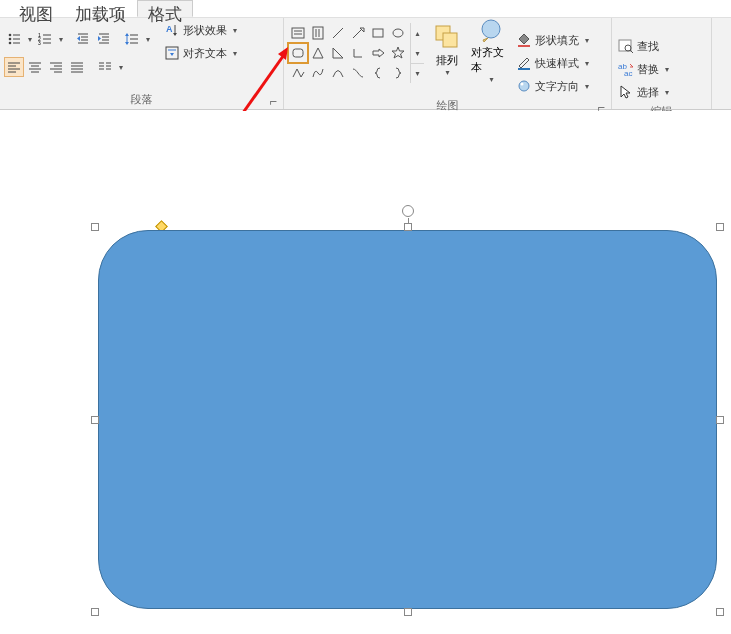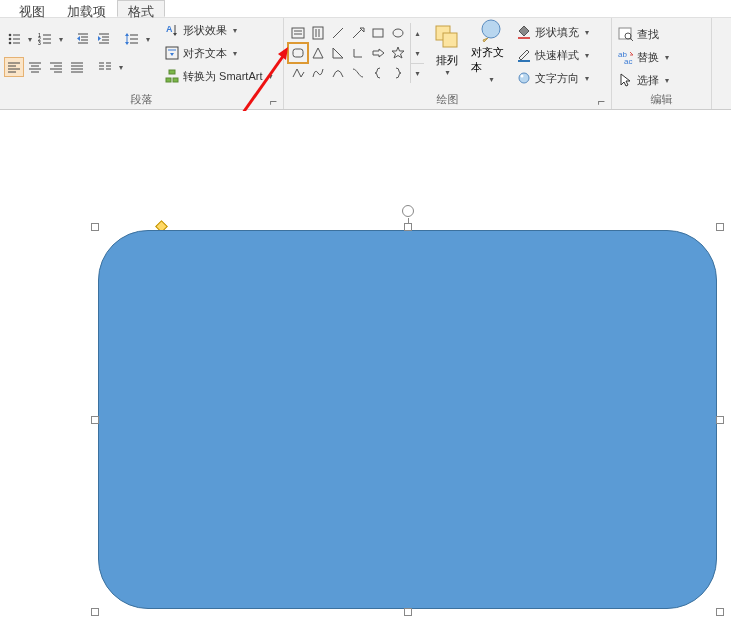--- a/index.html
+++ b/index.html
@@ -17,21 +17,21 @@
   .tab-strip {
     display: flex;
     height: 18px;
     background: #fff;
     padding-left: 8px;
     gap: 0;
     border-bottom: 1px solid #e0e0e0;
   }
   .tab {
     padding: 2px 10px 0 10px;
-    font-size: 13px;
+    font-size: 17px;
     color: #444;
     border: 1px solid transparent;
     border-bottom: none;
     cursor: pointer;
   }
   .tab.active {
     background: #f2f2f2;
     border: 1px solid #ccc;
     border-bottom: 1px solid #f2f2f2;
   }
@@ -314,31 +314,20 @@
         </div>
         <div class="text-btn">
           <span class="ic">
             <svg width="14" height="14">
                 <rect x="1" y="1" width="12" height="12" fill="none" stroke="#444"></rect>
                 <line x1="3" y1="4" x2="11" y2="4" stroke="#3a7bd5"></line>
                 <polygon points="5,7 9,7 7,10" fill="#3a7bd5"></polygon>
               </svg>
           </span>
           <span>对齐文本</span>
-          <span class="drop-caret">▾</span>
-        </div>
-        <div class="text-btn">
-          <span class="ic">
-            <svg width="14" height="14">
-                <rect x="4" y="1" width="6" height="4" fill="#7ab648" stroke="#5a8a33"></rect>
-                <rect x="1" y="9" width="5" height="4" fill="#7ab648" stroke="#5a8a33"></rect>
-                <rect x="8" y="9" width="5" height="4" fill="#7ab648" stroke="#5a8a33"></rect>
-              </svg>
-          </span>
-          <span>转换为 SmartArt</span>
           <span class="drop-caret">▾</span>
         </div>
       </div>
     </div>
     <div class="ribbon-group-label">
       <span>段落</span>
       <span class="dlg-launcher">⌐</span>
     </div>
   </div>
 
@@ -466,21 +455,21 @@
         <span class="big-ic">
           <svg width="26" height="26">
               <circle cx="13" cy="12" r="9" fill="#b8d6ef" stroke="#5a8cc0"></circle>
               <path d="M10 21 L6 25 L5 23 Z" fill="#e0c070" stroke="#b89a50"></path>
             </svg>
         </span>
         <span class="lbl">对齐文本</span>
         <span class="drop-caret">▾</span>
       </div>
 
-      <div class="vcol" style="margin-top:2px">
+      <div class="vcol" style="margin-top:10px">
         <div class="text-btn">
           <span class="ic">
             <svg width="16" height="16">
                 <polygon points="3,7 8,2 13,7 8,12" fill="#888" stroke="#555"></polygon>
                 <rect x="2" y="13" width="12" height="2" fill="#d9534f"></rect>
               </svg>
           </span>
           <span>形状填充</span>
           <span class="drop-caret">▾</span>
         </div>
@@ -507,21 +496,21 @@
       </div>
     </div>
     <div class="ribbon-group-label">
       <span>绘图</span>
       <span class="dlg-launcher">⌐</span>
     </div>
   </div>
 
   <div class="ribbon-group" style="width:100px">
     <div class="ribbon-group-body">
-      <div class="vcol" style="margin-top:4px">
+      <div class="vcol" style="margin-top:16px">
         <div class="text-btn">
           <span class="ic">
             <svg width="16" height="16">
                 <rect x="1" y="2" width="12" height="11" fill="#fff" stroke="#888"></rect>
                 <circle cx="10" cy="10" r="3" fill="none" stroke="#555"></circle>
                 <line x1="12" y1="12" x2="15" y2="15" stroke="#555"></line>
               </svg>
           </span>
           <span>查找</span>
         </div>

